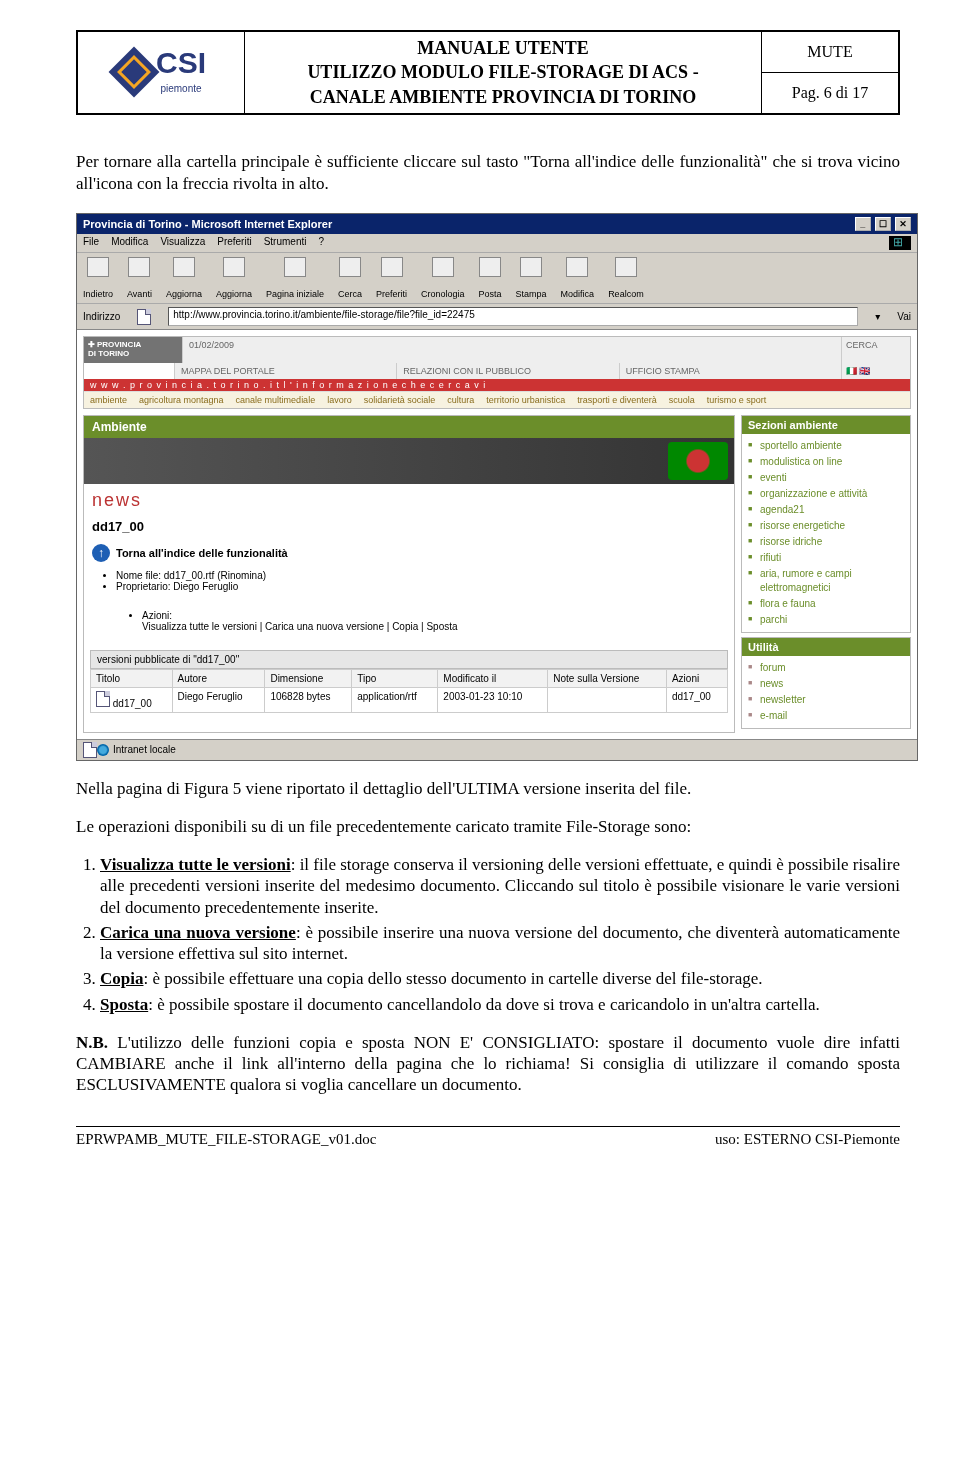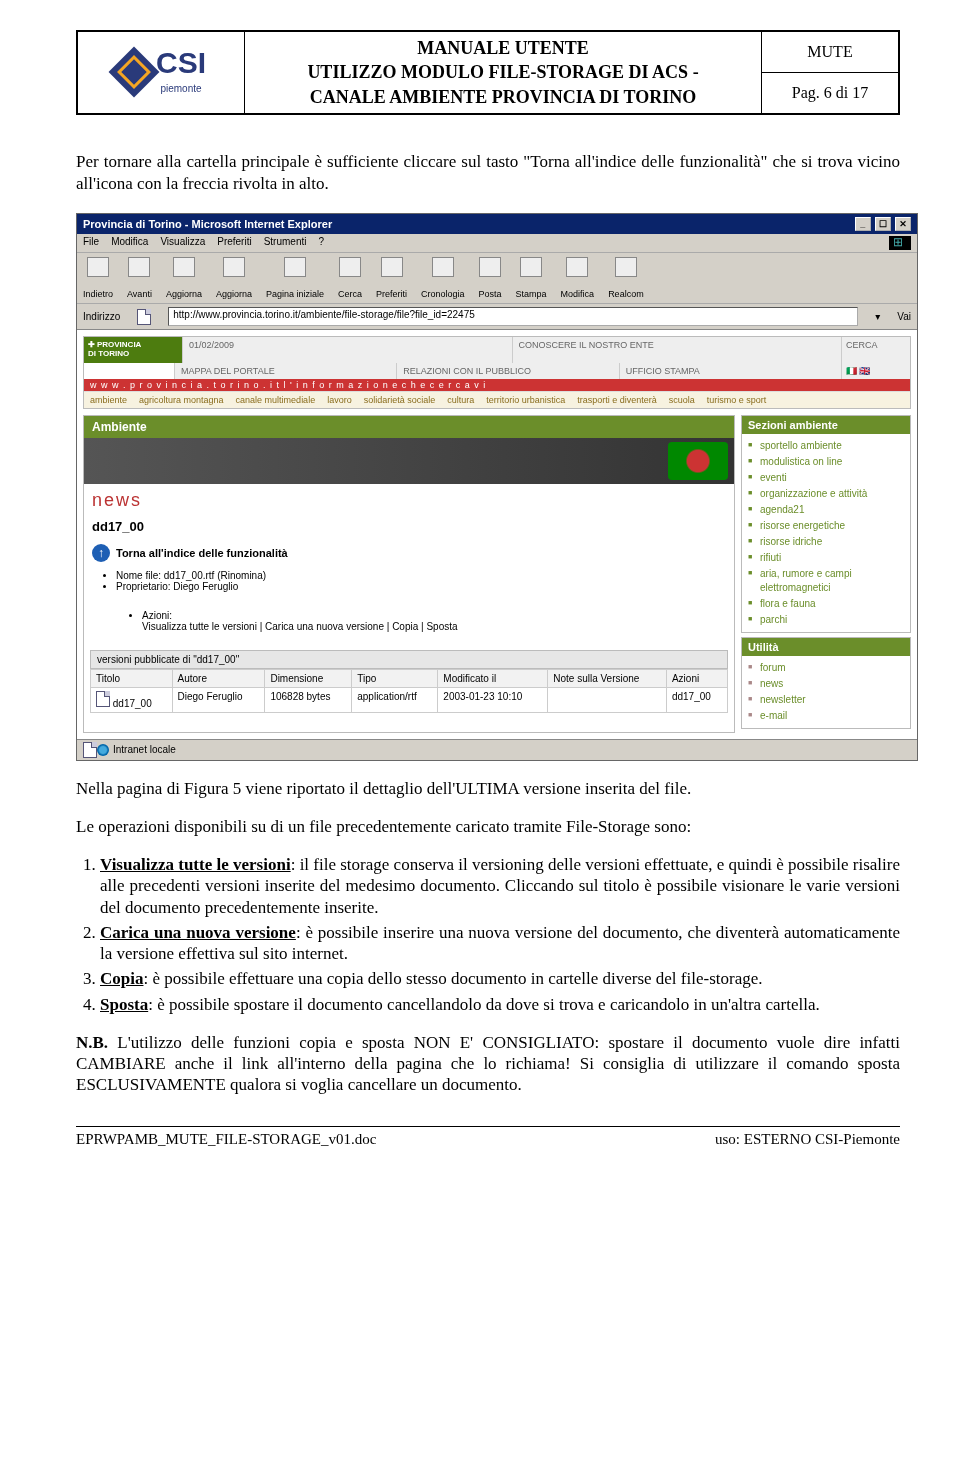--- a/index.html
+++ b/index.html
@@ -175,21 +175,21 @@
   .portal-top {
     margin: 6px;
     border: 1px solid #bbb;
   }
   .portal-top-row1, .portal-top-row2 {
     display: flex;
     align-items: stretch;
   }
   .portal-logo {
     width: 90px;
-    background: #4d7c0f;
+    background: #737373;
     color: #fff;
     font-size: 8px;
     font-weight: bold;
     padding: 4px;
     line-height: 1.1;
   }
   .portal-cell {
     flex: 1;
     border-left: 1px solid #ccc;
     padding: 3px 6px;
@@ -488,21 +488,20 @@
       <span>Vai</span>
     </div>
     <div class="ss-content">
       <div class="portal-top">
         <div class="portal-top-row1">
           <div class="portal-logo">
             <span>✚ </span><span>PROVINCIA</span><br>
             <span>DI TORINO</span>
           </div>
           <div class="portal-cell">01/02/2009</div>
-          <div class="portal-cell">CONOSCERE IL NOSTRO ENTE</div>
           <div class="portal-cerca">CERCA</div>
         </div>
         <div class="portal-top-row2">
           <div class="portal-cell" style="margin-left:90px">MAPPA DEL PORTALE</div>
           <div class="portal-cell">RELAZIONI CON IL PUBBLICO</div>
           <div class="portal-cell">UFFICIO STAMPA</div>
           <div class="portal-cerca">🇮🇹 🇬🇧</div>
         </div>
         <div style="background:#c33;color:#fff;padding:1px 6px;font-size:9px;letter-spacing:1px">w w w . p r o v i n c i a . t o r i n o . i t   l ' i n f o r m a z i o n e   c h e   c e r c a v i</div>
         <div class="portal-links-row">

